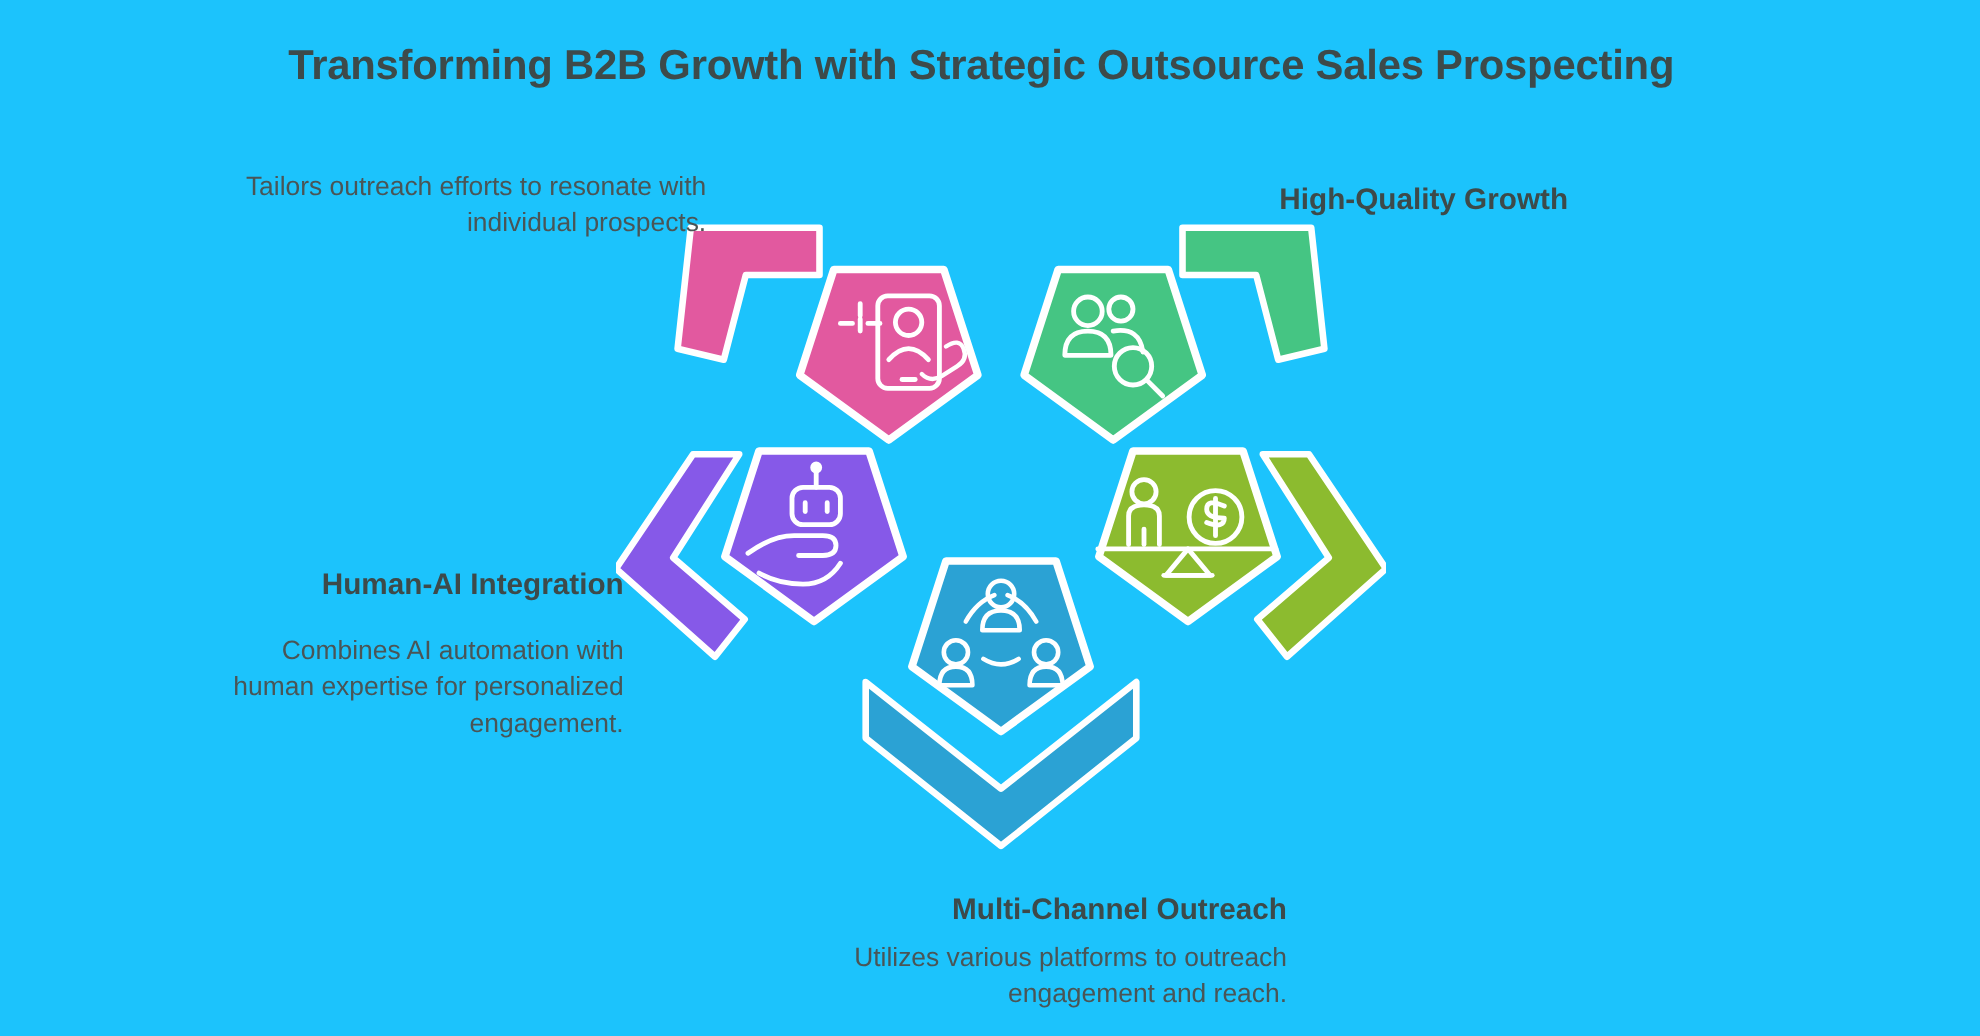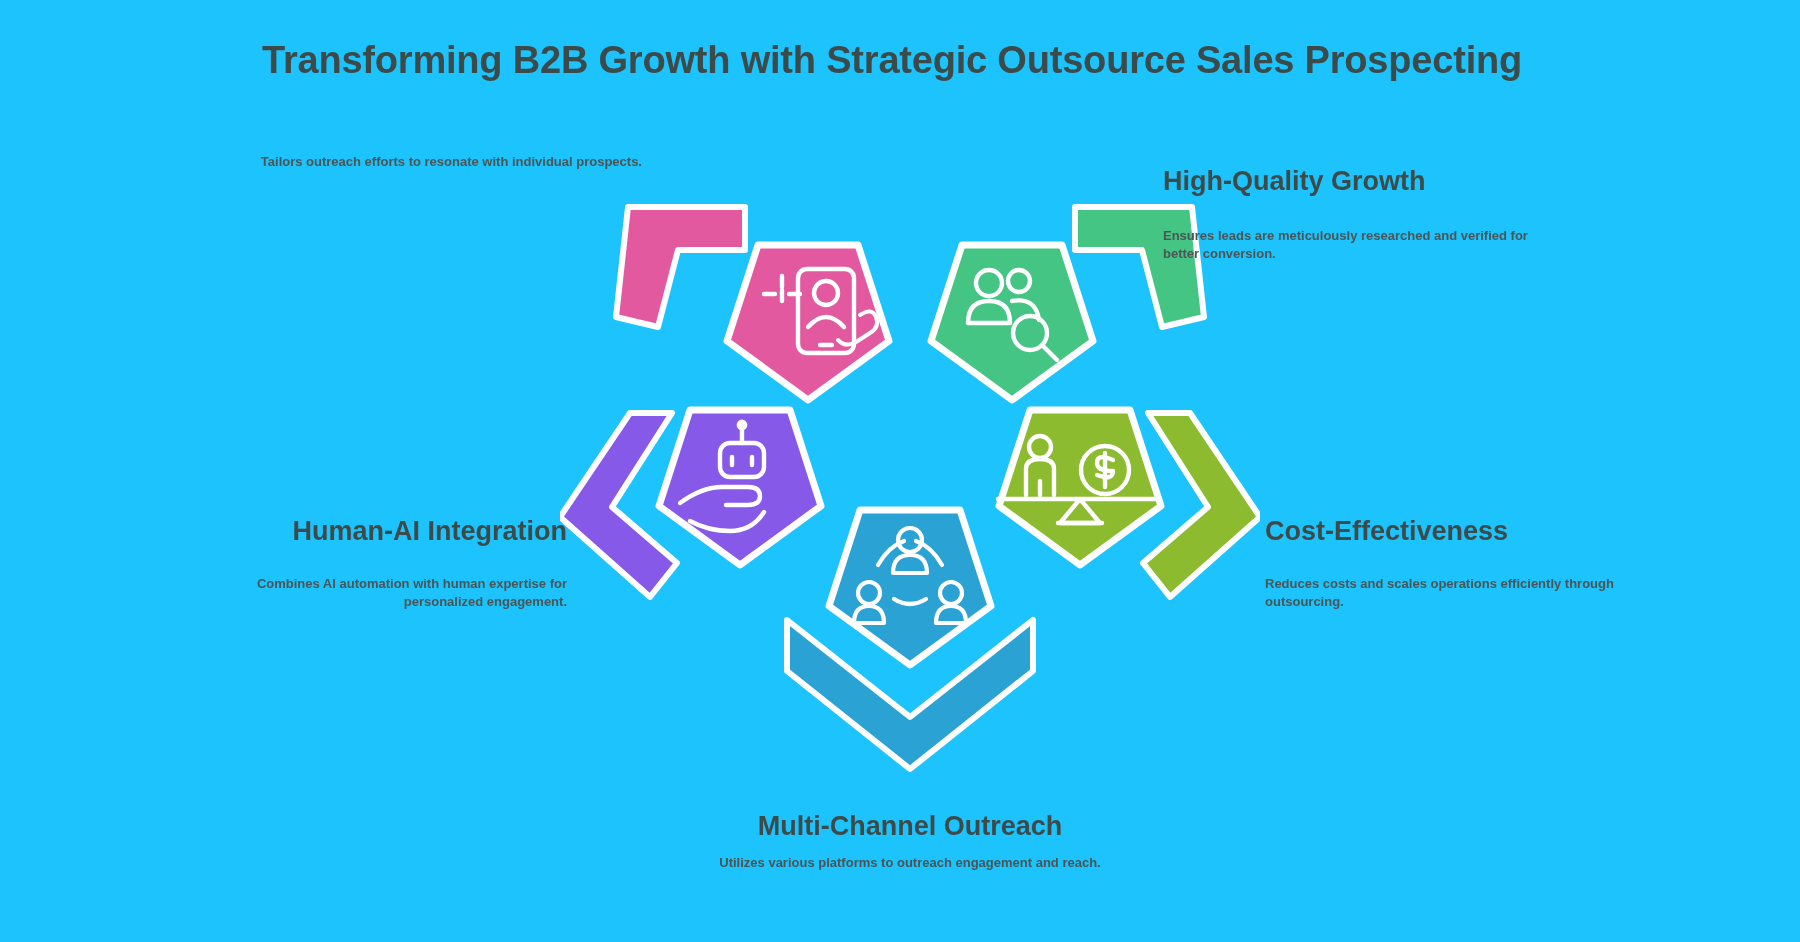--- a/index.html
+++ b/index.html
@@ -35,46 +35,45 @@
   .block{position:absolute;}
   .blk-head{
     font-size:27px;
     font-weight:bold;
     color:#3d4a4a;
     line-height:1.25;
     margin:0 0 22px 0;
     white-space:nowrap;
   }
   .blk-body{
-    font-size:13px;
+    font-size:24px;
     color:#4a5556;
     line-height:1.38;
     margin:0;
-    font-weight:bold;
   }
 
   
   #b-personalized{left:215px;top:153px;width:445px;text-align:right;}
   #b-personalized .blk-head{text-align:center;margin-bottom:30px;}
   #b-personalized .blk-body{text-align:right;padding-right:18px;}
 
   
   #b-leads{left:1163px;top:165px;width:400px;text-align:left;}
   #b-leads .blk-head{margin-bottom:28px;}
 
   
   #b-human{left:195px;top:515px;width:372px;text-align:right;}
   #b-human .blk-head{text-align:right;margin-bottom:26px;}
 
   
   #b-cost{left:1265px;top:515px;width:380px;text-align:left;}
   #b-cost .blk-head{margin-bottom:26px;}
 
   
-  #b-multi{left:650px;top:810px;width:520px;text-align:center;}
+  #b-multi{left:650px;top:810px;width:520px;text-align:right;}
   #b-multi .blk-head{margin-bottom:10px;}
 </style>
 </head>
 <body>
 
 <div id="stage">
 
   <div class="title">Transforming B2B Growth with Strategic Outsource Sales Prospecting</div>
 
   <svg id="diagram" viewBox="0 0 700 640">
@@ -178,31 +177,26 @@
       </g>
     </g>
   </svg>
 
   <div class="block" id="b-personalized">
     <div class="blk-body">Tailors outreach efforts to resonate with individual prospects.</div>
   </div>
 
   <div class="block" id="b-leads">
     <div class="blk-head">High-Quality Growth</div>
-    <div class="blk-body">Ensures leads are meticulously researched and verified for better conversion.</div>
   </div>
 
   <div class="block" id="b-human">
     <div class="blk-head">Human-AI Integration</div>
     <div class="blk-body">Combines AI automation with human expertise for personalized engagement.</div>
   </div>
 
-  <div class="block" id="b-cost">
-    <div class="blk-head">Cost-Effectiveness</div>
-    <div class="blk-body">Reduces costs and scales operations efficiently through outsourcing.</div>
-  </div>
 
   <div class="block" id="b-multi">
     <div class="blk-head">Multi-Channel Outreach</div>
     <div class="blk-body">Utilizes various platforms to outreach engagement and reach.</div>
   </div>
 
 </div>
 
 </body></html>

